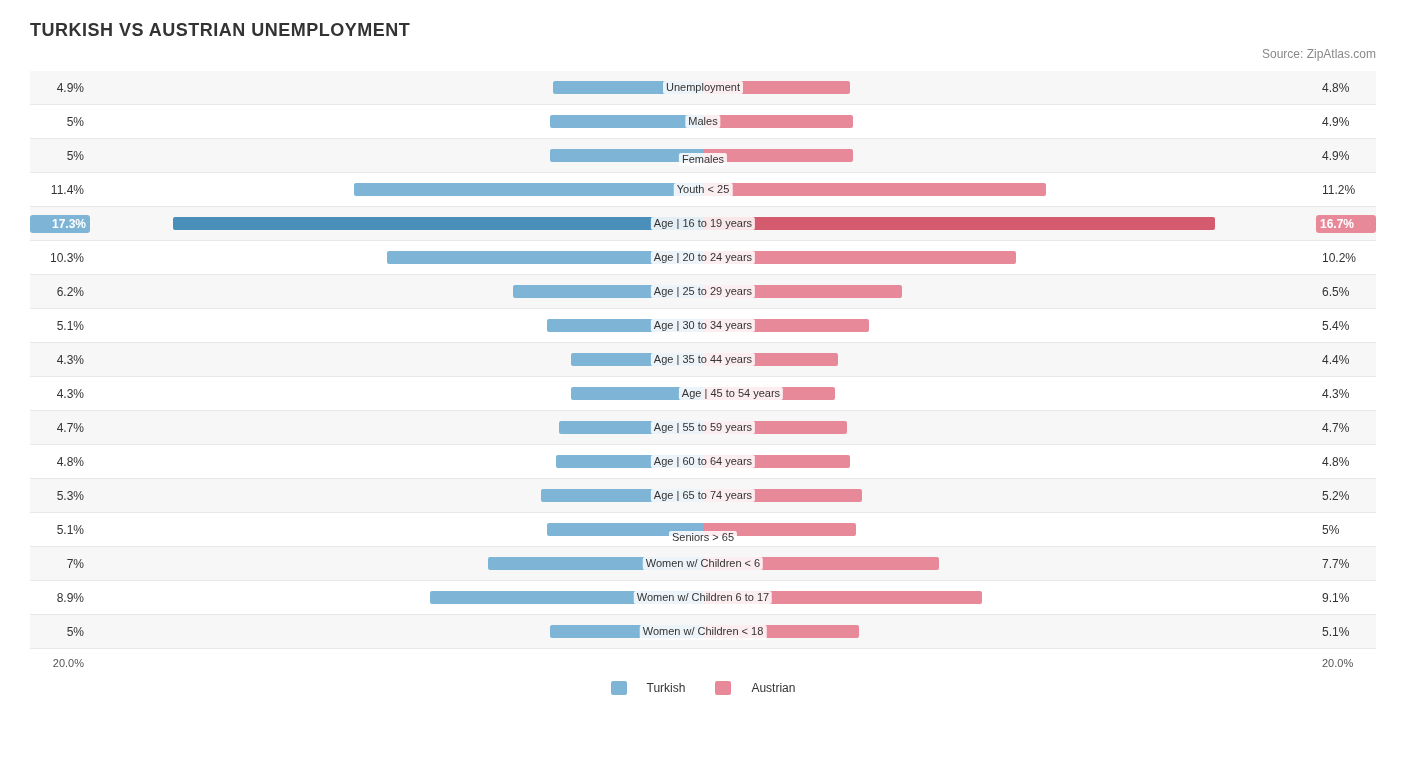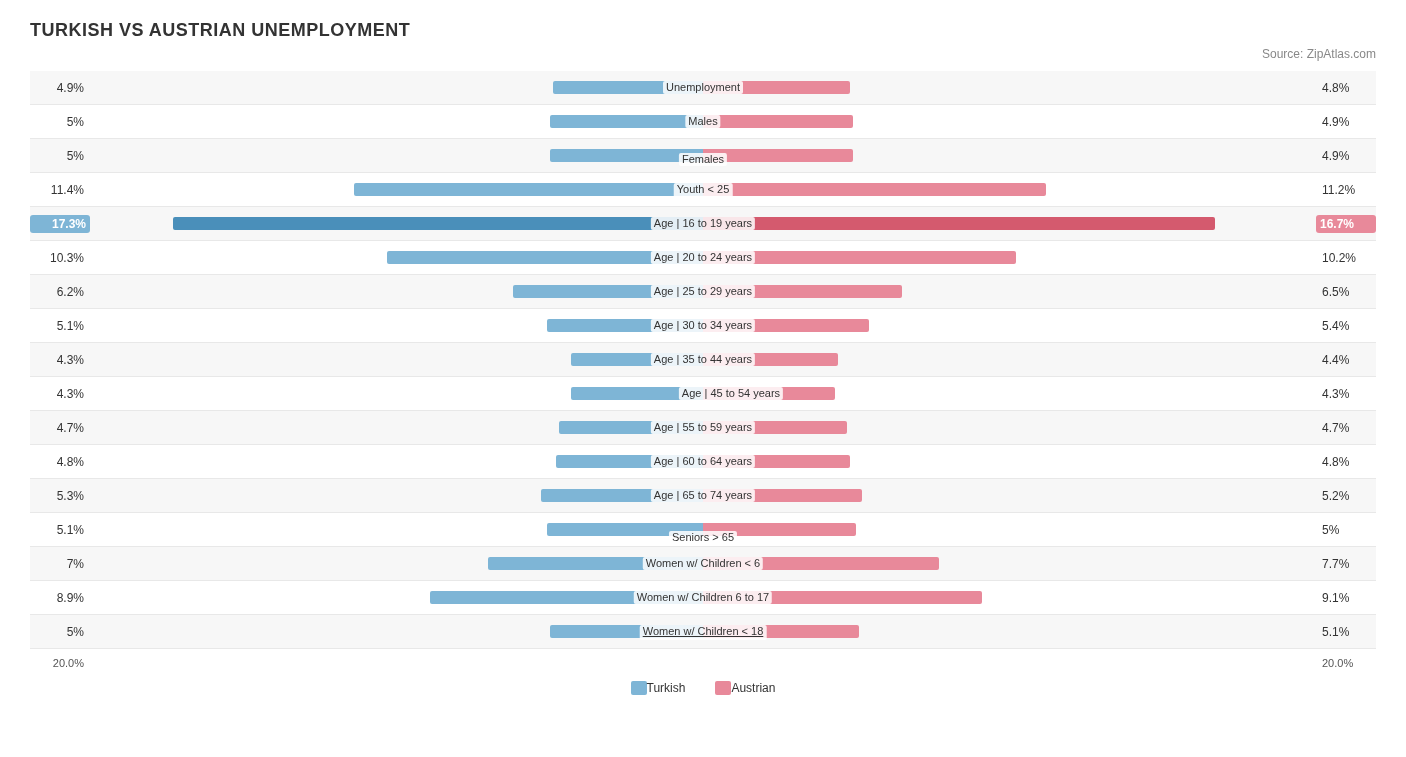--- a/index.html
+++ b/index.html
@@ -129,21 +129,21 @@
       display: flex;
       justify-content: center;
       gap: 30px;
       margin-top: 8px;
       font-size: 12px;
       color: #333;
     }
     .legend-item {
       display: flex;
       align-items: center;
-      gap: 0;
+      gap: 20px;
     }
     .legend-box {
       width: 16px;
       height: 14px;
       border-radius: 2px;
       flex-shrink: 0;
     }
     
     
   </style>
@@ -398,21 +398,21 @@
       <div class="left-value">5%</div>
       <div class="bar-area" style="position: relative;">
         <div class="bar-row">
           <div class="bar-left">
             <div class="bar-blue" style="width: 25%;"></div>
           </div>
           <div class="bar-right">
             <div class="bar-pink" style="width: 25.5%;"></div>
           </div>
         </div>
-        <div class="label-center" style="top: 0px; height: 15px; position: absolute; left: 50%; transform: translateX(-50%); z-index: 2; text-decoration: underline;">Women w/ Children &lt; 18</div>
+        <div class="label-center" style="top: 0px; height: 15px; position: absolute; left: 50%; transform: translateX(-50%); z-index: 2;">Women w/ Children &lt; 18</div>
       </div>
       <div class="right-value">5.1%</div>
     </div>
     <div class="axis-row">
       <div class="axis-left">20.0%</div>
       <div class="axis-middle"></div>
       <div class="axis-right">20.0%</div>
     </div>
   </div>
 

